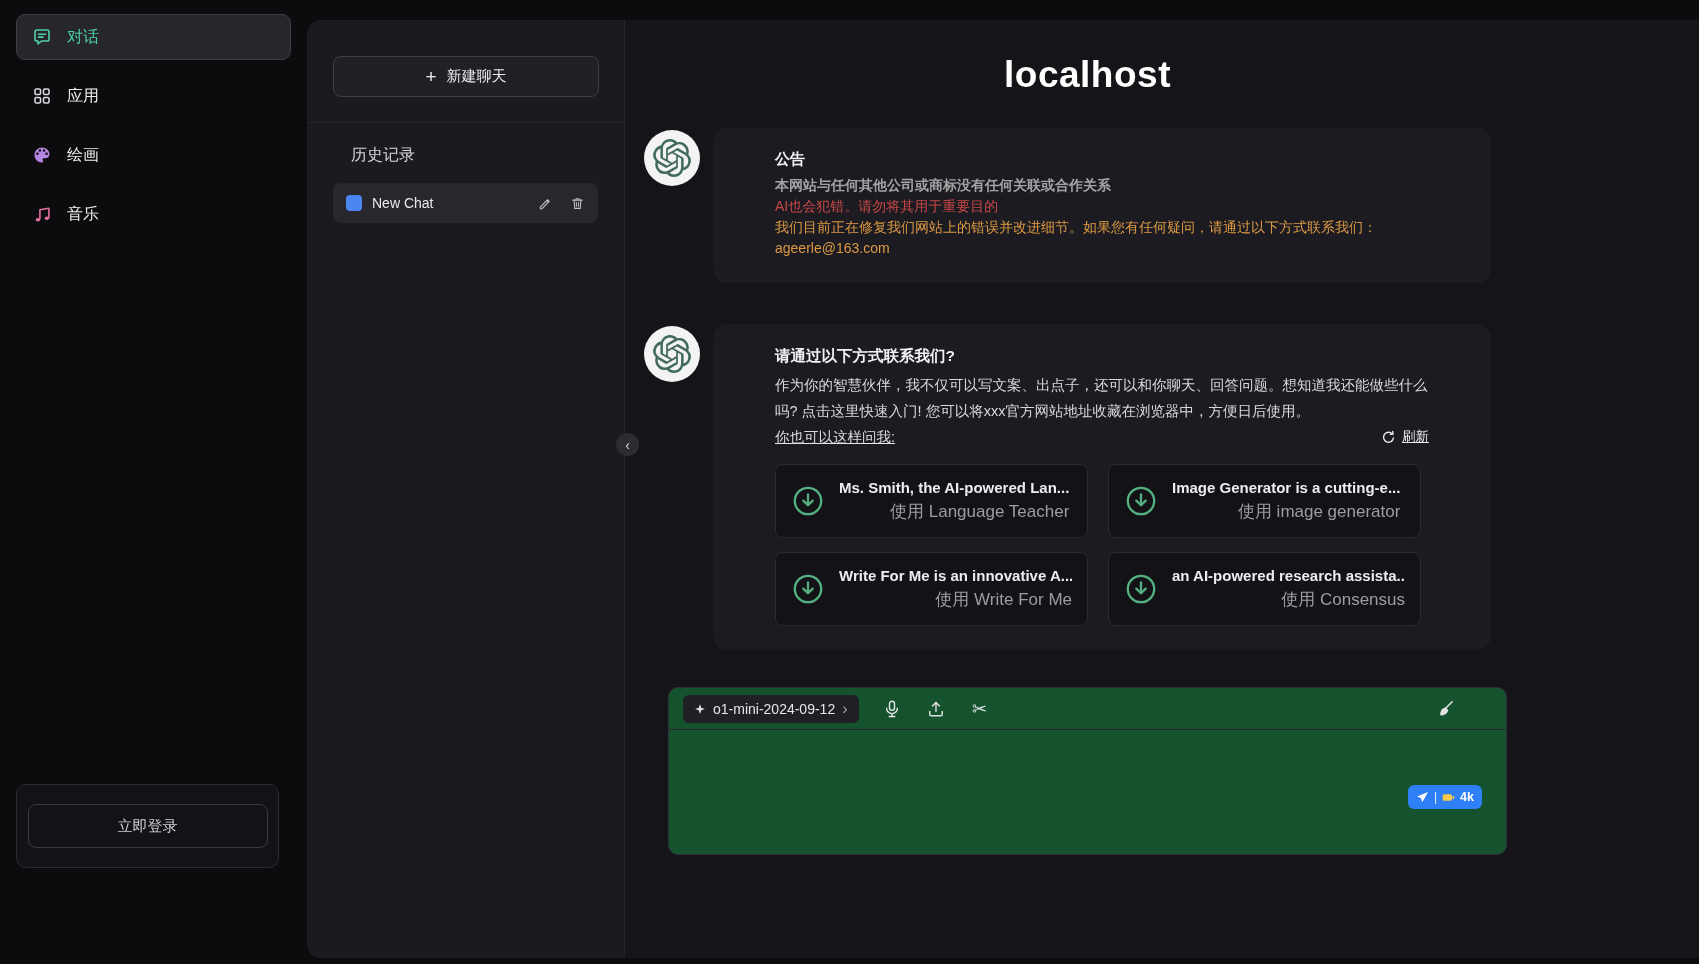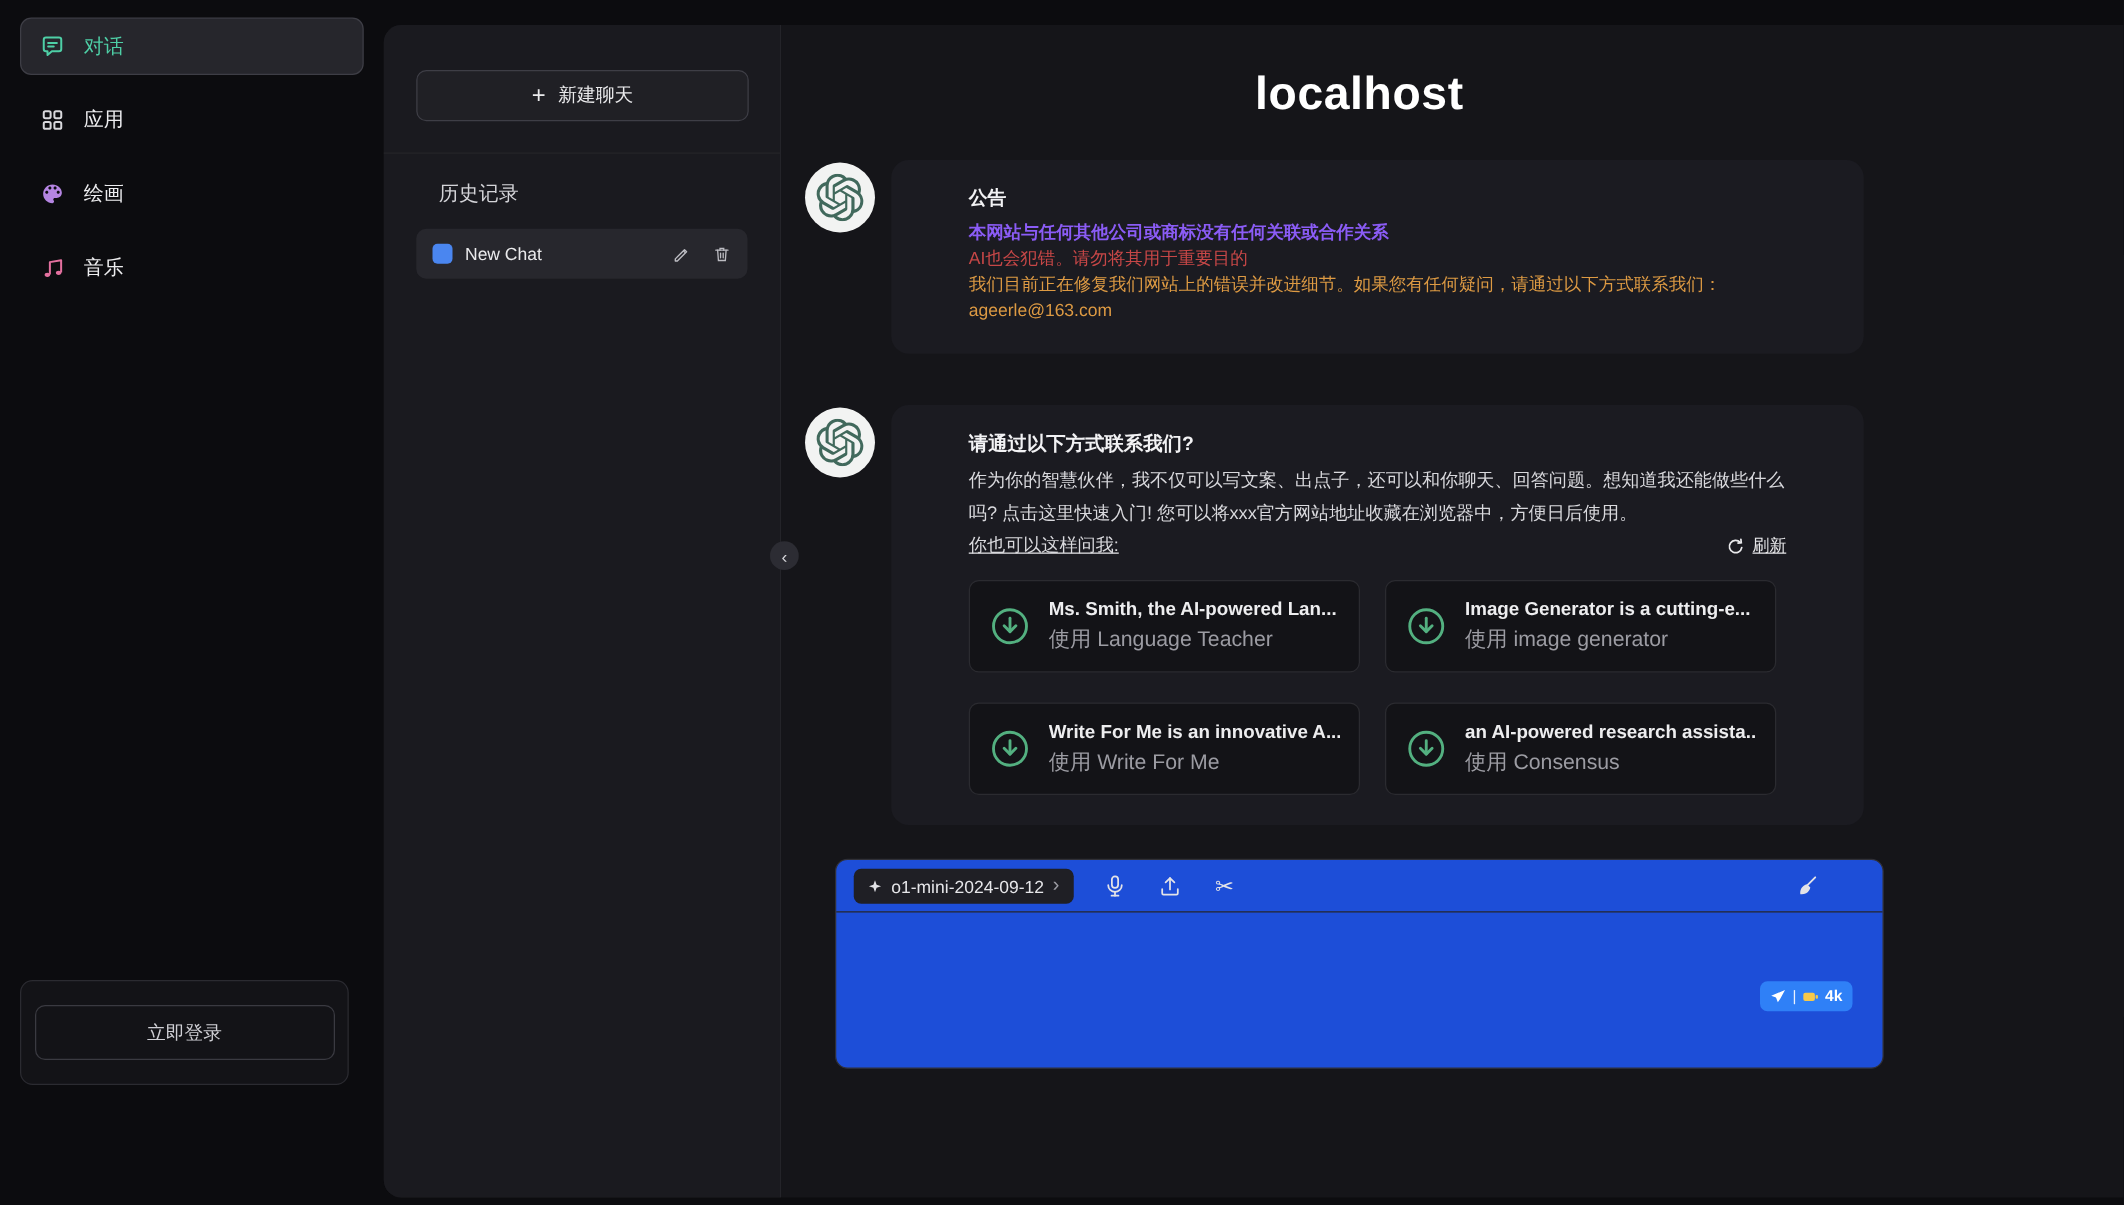--- a/index.html
+++ b/index.html
@@ -84,47 +84,47 @@
     position:absolute; left:0; top:2px; width:56px; height:56px; border-radius:50%;
     background:#f2f3f2; display:flex; align-items:center; justify-content:center;
   }
   .msg-card {
     position:absolute; left:69px; width:778px; background:#1b1b21;
     border-radius:14px; padding:20px 62px 24px;
   }
 
   .ann-heading { font-size:15px; font-weight:700; color:#f2f2f4; line-height:22px; margin-bottom:5px; }
   .ann-line { font-size:14px; line-height:21px; }
-  .ann-line1 { color:#8b5cf6; font-weight:700; }
+  .ann-line1 { color:#a3a3a3; font-weight:700; }
   .ann-line2 { color:#c74747; }
   .ann-line3 { color:#dd9a43; }
   .ann-email { color:#dd9a43; cursor:pointer; }
 
   .welcome-heading { font-size:15.5px; font-weight:700; color:#f2f2f4; line-height:24px; margin-bottom:4px; }
   .welcome-intro { font-size:14.5px; line-height:26px; color:#d9d9dd; }
   .ask-row { display:flex; align-items:center;text-decoration:underline; }
   .ask-hint { font-size:14.5px; line-height:26px; color:#d9d9dd; }
   .refresh-btn {
     margin-left:auto; display:flex; align-items:center; gap:6px;
     font-size:13.5px; color:#e9e9eb; cursor:pointer;
   }
-  .sug-grid { margin-top:14px; display:grid; grid-template-columns:313px 313px; gap:24px 20px; }
+  .sug-grid { margin-top:14px; display:grid; grid-template-columns:313px 313px; gap:14px 20px;text-align:right; }
   .sug-card {
     height:74px; background:#131317; border:1px solid #2b2b30; border-radius:8px;
     display:flex; align-items:center; gap:14px; padding:0 15px; cursor:pointer; min-width:0;
   }
   .sug-icon { flex:none; width:34px; height:34px; }
   .sug-text { display:flex; flex-direction:column; gap:4px; min-width:0; }
   .sug-title { font-size:15px; font-weight:600; color:#ededef; white-space:nowrap; overflow:hidden; }
   .sug-sub { font-size:17px; color:#9c9ca3; white-space:nowrap; overflow:hidden; }
 
   
   .composer {
     position:absolute; left:43px; top:667px; width:839px; height:168px;
-    border:1px solid #303037; border-radius:10px; background:#1d4ed8;
+    border:1px solid #303037; border-radius:10px; background:#14532d;
   }
   .composer-toolbar {
     height:42px; display:flex; align-items:center; padding:0 14px;
     border-bottom:1px solid #26262c;
   }
   .model-pill {
     height:28px; background:#1f1f25; border-radius:6px; cursor:pointer;
     display:flex; align-items:center; gap:7px; padding:0 11px;
     font-size:14px; color:#e6e6e9; white-space:nowrap;
   }

